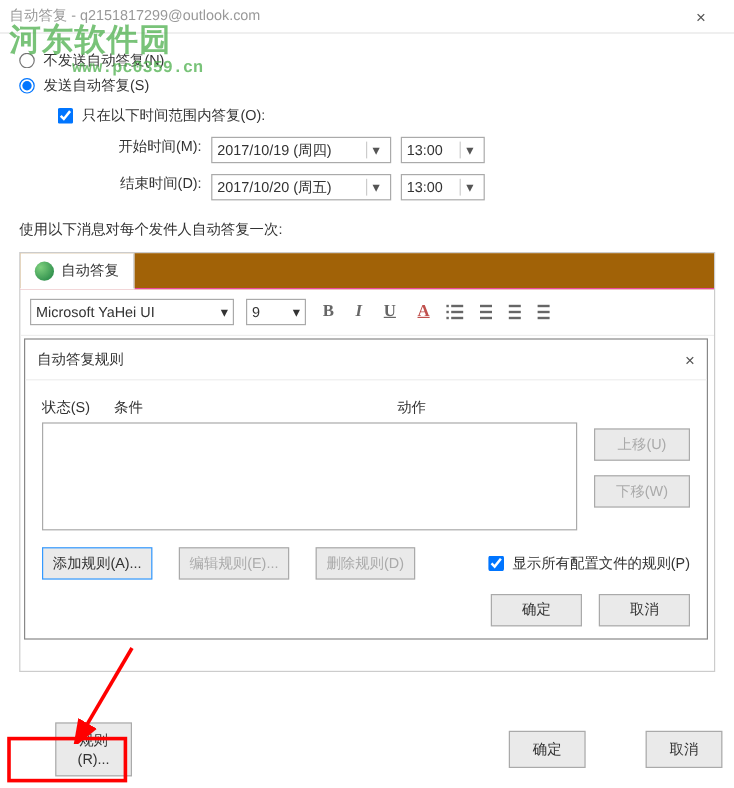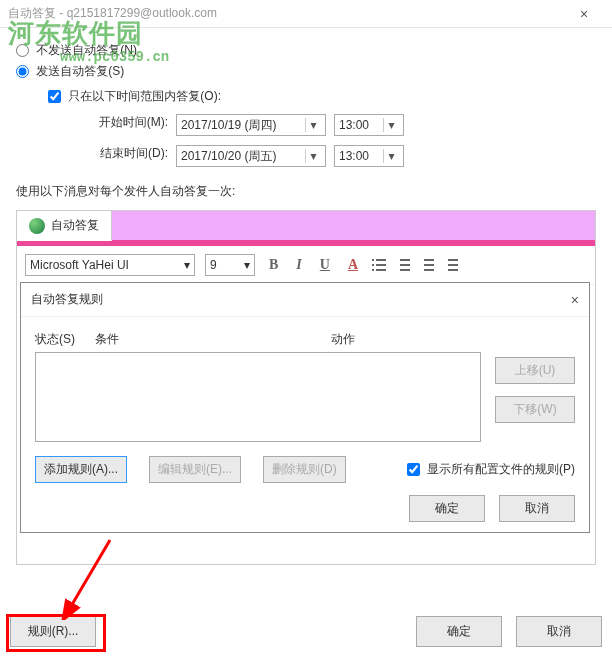--- a/index.html
+++ b/index.html
@@ -15,21 +15,21 @@
 .checkbox-row { margin: 8px 0 8px 32px; }
 .checkbox-row input { margin-right: 4px; vertical-align: middle; }
 .time-row { margin: 9px 0 6px 80px; display: flex; align-items: flex-start; gap: 8px; }
 .time-row label { width: 72px; text-align: right; }
 .dropdown { border: 1px solid #aaa; background: #fff; height: 22px; display: inline-flex; align-items: center; padding: 0 4px; font-size: 12px; }
 .dropdown.date { width: 150px; }
 .dropdown.time { width: 70px; }
 .dropdown .dd-arrow { margin-left: auto; width: 16px; text-align: center; border-left: 1px solid #ccc; color: #555; }
 .instruction { margin: 16px 0 10px 0; }
 .tab-area { border: 1px solid #ccc; }
-.tab-strip { display: flex; border-bottom: 6px solid #ec4899; background: #f0abfc; }
+.tab-strip { display: flex; border-bottom: 1px solid #ec4899; background: #a16207; }
 .tab { padding: 6px 12px; background: #fff; border-right: 1px solid #ccc; display: flex; align-items: center; gap: 6px; margin-bottom: -1px; border-bottom: 1px solid #fff; }
 .globe-icon { width: 16px; height: 16px; border-radius: 50%; background: radial-gradient(circle at 30% 30%, #7ed07e, #1a7e3f); }
 .toolbar { padding: 8px; display: flex; align-items: center; gap: 10px; }
 .font-select { border: 1px solid #aaa; height: 22px; display: inline-flex; align-items: center; padding: 0 4px; width: 170px; }
 .size-select { border: 1px solid #aaa; height: 22px; display: inline-flex; align-items: center; padding: 0 4px; width: 50px; }
 .tb-btn { color: #666; padding: 0 4px; font-weight: bold; font-family: "Times New Roman", serif; font-size: 14px; }
 .tb-btn.u { text-decoration: underline; }
 .tb-btn.color { color: #c0504d; text-decoration: underline; text-decoration-color: #c0504d; }
 .list-icon { display: inline-block; width: 14px; height: 12px; position: relative; }
 .list-icon::before { content: ""; position: absolute; top: 0; left: 4px; right: 0; height: 2px; background: #666; box-shadow: 0 5px 0 #666, 0 10px 0 #666; }
@@ -48,21 +48,21 @@
 .rules-header .col3 { width: 150px; }
 .rules-list { border: 1px solid #aaa; height: 90px; background: #fff; }
 .side-buttons { display: flex; flex-direction: column; gap: 12px; width: 80px; padding-top: 30px; }
 .btn { border: 1px solid #aaa; background: #eaeaea; padding: 4px 8px; font-size: 12px; text-align: center; cursor: default; }
 .btn.disabled { color: #aaa; }
 .btn.primary { border: 1px solid #3399ff; }
 .rules-actions { display: flex; align-items: center; gap: 22px; margin-top: 14px; }
 .rules-footer { display: flex; justify-content: flex-end; gap: 14px; margin-top: 12px; }
 .rules-footer .btn { width: 76px; }
 .main-footer { position: absolute; bottom: 10px; left: 10px; right: 10px; display: flex; align-items: center; }
-.main-footer .btn { width: 86px; padding: 6px 8px; }
+.main-footer .btn { width: 64px; padding: 6px 8px; margin-left: 36px; }
 .main-footer .right { margin-left: auto; display: flex; gap: 14px; }
 .red-box { position: absolute; border: 3px solid #ff0000; pointer-events: none; z-index: 30; }
 .red-arrow-svg { position: absolute; pointer-events: none; z-index: 29; }
 .check-label input { vertical-align: middle; margin-right: 4px; }
 </style>
 </head>
 <body>
 
 <div class="titlebar">
   <span>自动答复 - q2151817299@outlook.com</span>

